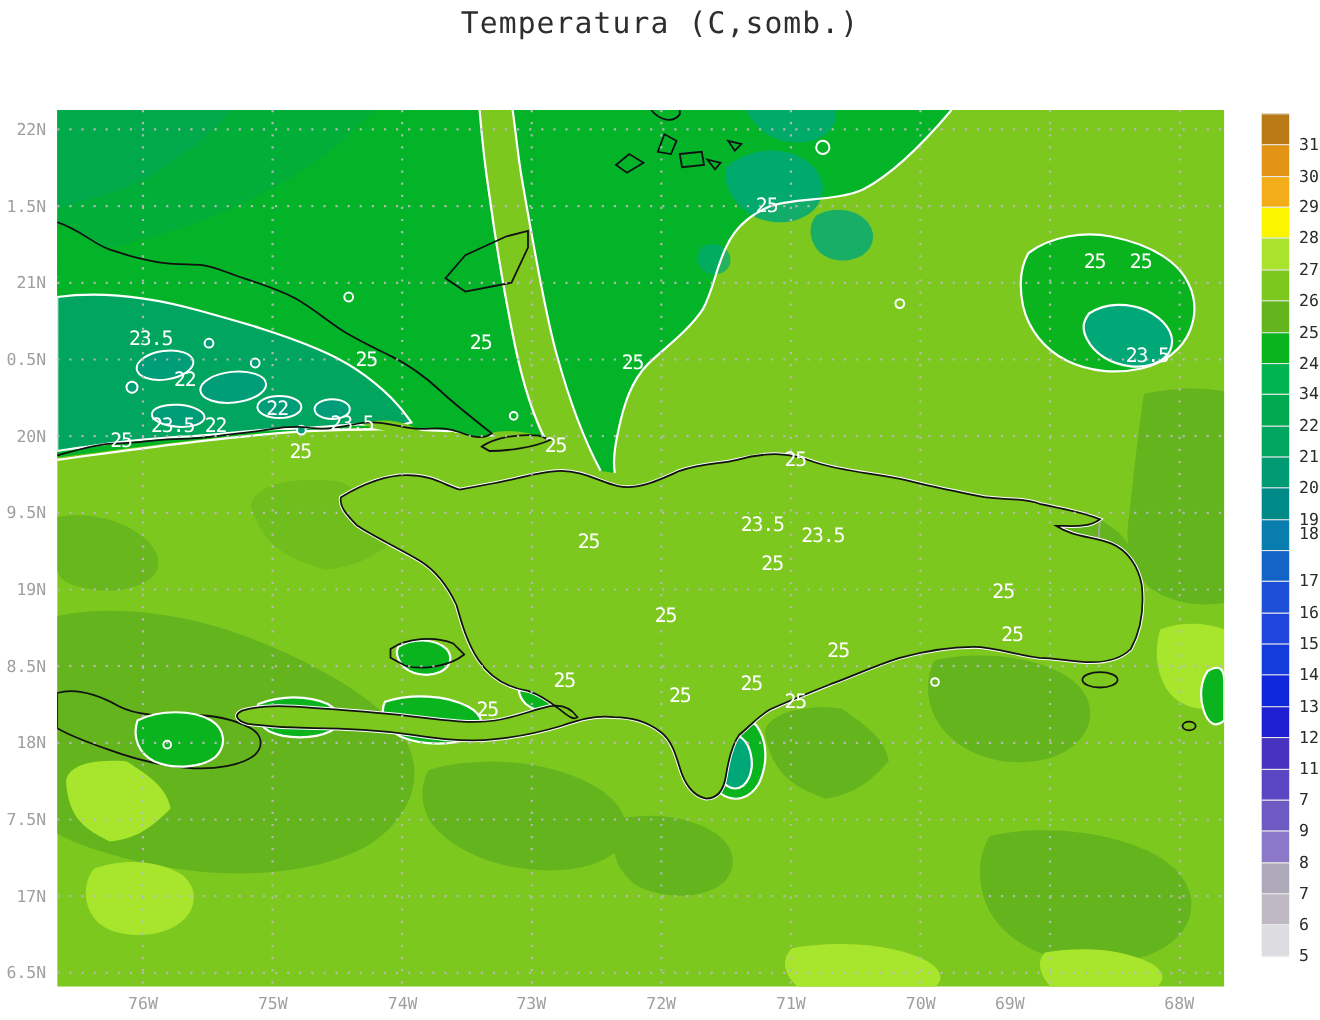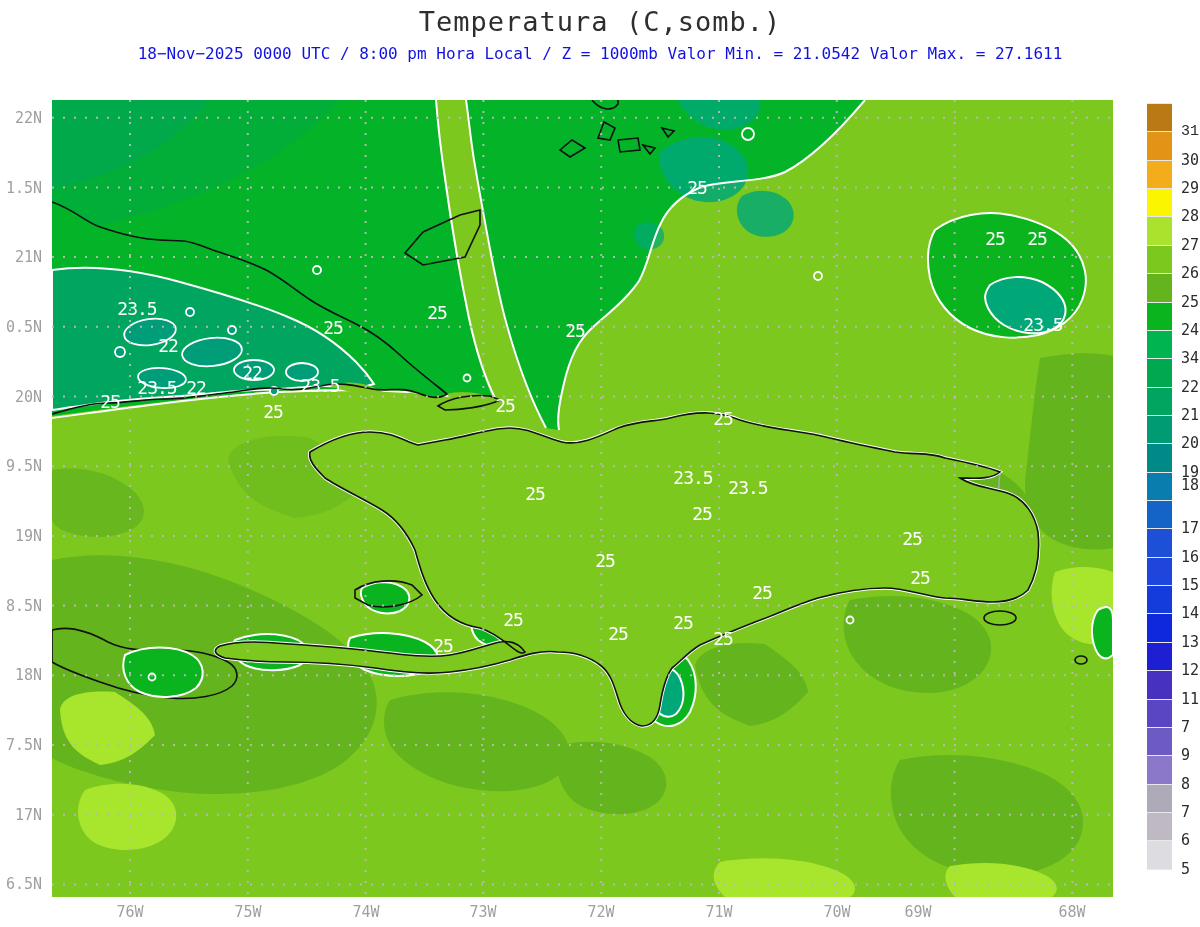--- a/index.html
+++ b/index.html
@@ -27,21 +27,20 @@
   .wm-sis{color:#1546e6;}
   .wm-pi{color:#3c28dc;font-style:italic;}
   .wm-rest{color:#4a4a4a;}
   svg{position:absolute;left:52px;top:100px;}
 </style>
 </head>
 <body>
 <div id="stage">
 
 <div class="title">Temperatura (C,somb.)</div>
-<div class="sub1">18−Nov−2025  0000 UTC / 8:00 pm Hora Local / Z = 1000mb   Valor Min. = 21.0542  Valor Max. = 27.1611</div>
 
 <svg id="mapsvg" width="1061" height="797" viewBox="52 100 1061 797">
 
   <rect x="52" y="100" width="1061" height="797" fill="#7DC81E"></rect>
 
   <path fill="#04B428" d="M52,100 L865,100
     C838,132 812,158 785,172 C762,183 718,180 699,188 C683,195 669,206 661,223
     C651,242 649,263 639,281 C625,302 603,317 589,331 C574,346 567,368 562,392
     C558,410 557,420 559,430 L545,428 C530,400 516,362 505,322
     C495,283 483,212 474,160 C470,135 468,112 466,100 L436,100
@@ -312,21 +311,21 @@
       <div class="band" style="background: rgb(70, 50, 190);"></div>
       <div class="band" style="background: rgb(90, 70, 195);"></div>
       <div class="band" style="background: rgb(110, 90, 195);"></div>
       <div class="band" style="background: rgb(140, 120, 200);"></div>
       <div class="band" style="background: rgb(175, 170, 185);"></div>
       <div class="band" style="background: rgb(190, 185, 195);"></div>
       <div class="band" style="background: rgb(220, 220, 225);"></div>
       <div class="band" style="background: rgb(255, 255, 255);"></div>
     </div>
 <div id="cbar-labels">
-      <div class="cblbl" style="top: 131.357px; font-family: Liberation Mono, monospace;">31</div>
+      <div class="cblbl" style="top: 131.357px;">31</div>
       <div class="cblbl" style="top: 159.714px;">30</div>
       <div class="cblbl" style="top: 188.071px;">29</div>
       <div class="cblbl" style="top: 216.429px;">28</div>
       <div class="cblbl" style="top: 244.786px;">27</div>
       <div class="cblbl" style="top: 273.143px;">26</div>
       <div class="cblbl" style="top: 301.5px;">25</div>
       <div class="cblbl" style="top: 329.857px;">24</div>
       <div class="cblbl" style="top: 358.214px;">34</div>
       <div class="cblbl" style="top: 386.571px;">22</div>
       <div class="cblbl" style="top: 414.929px;">21</div>

